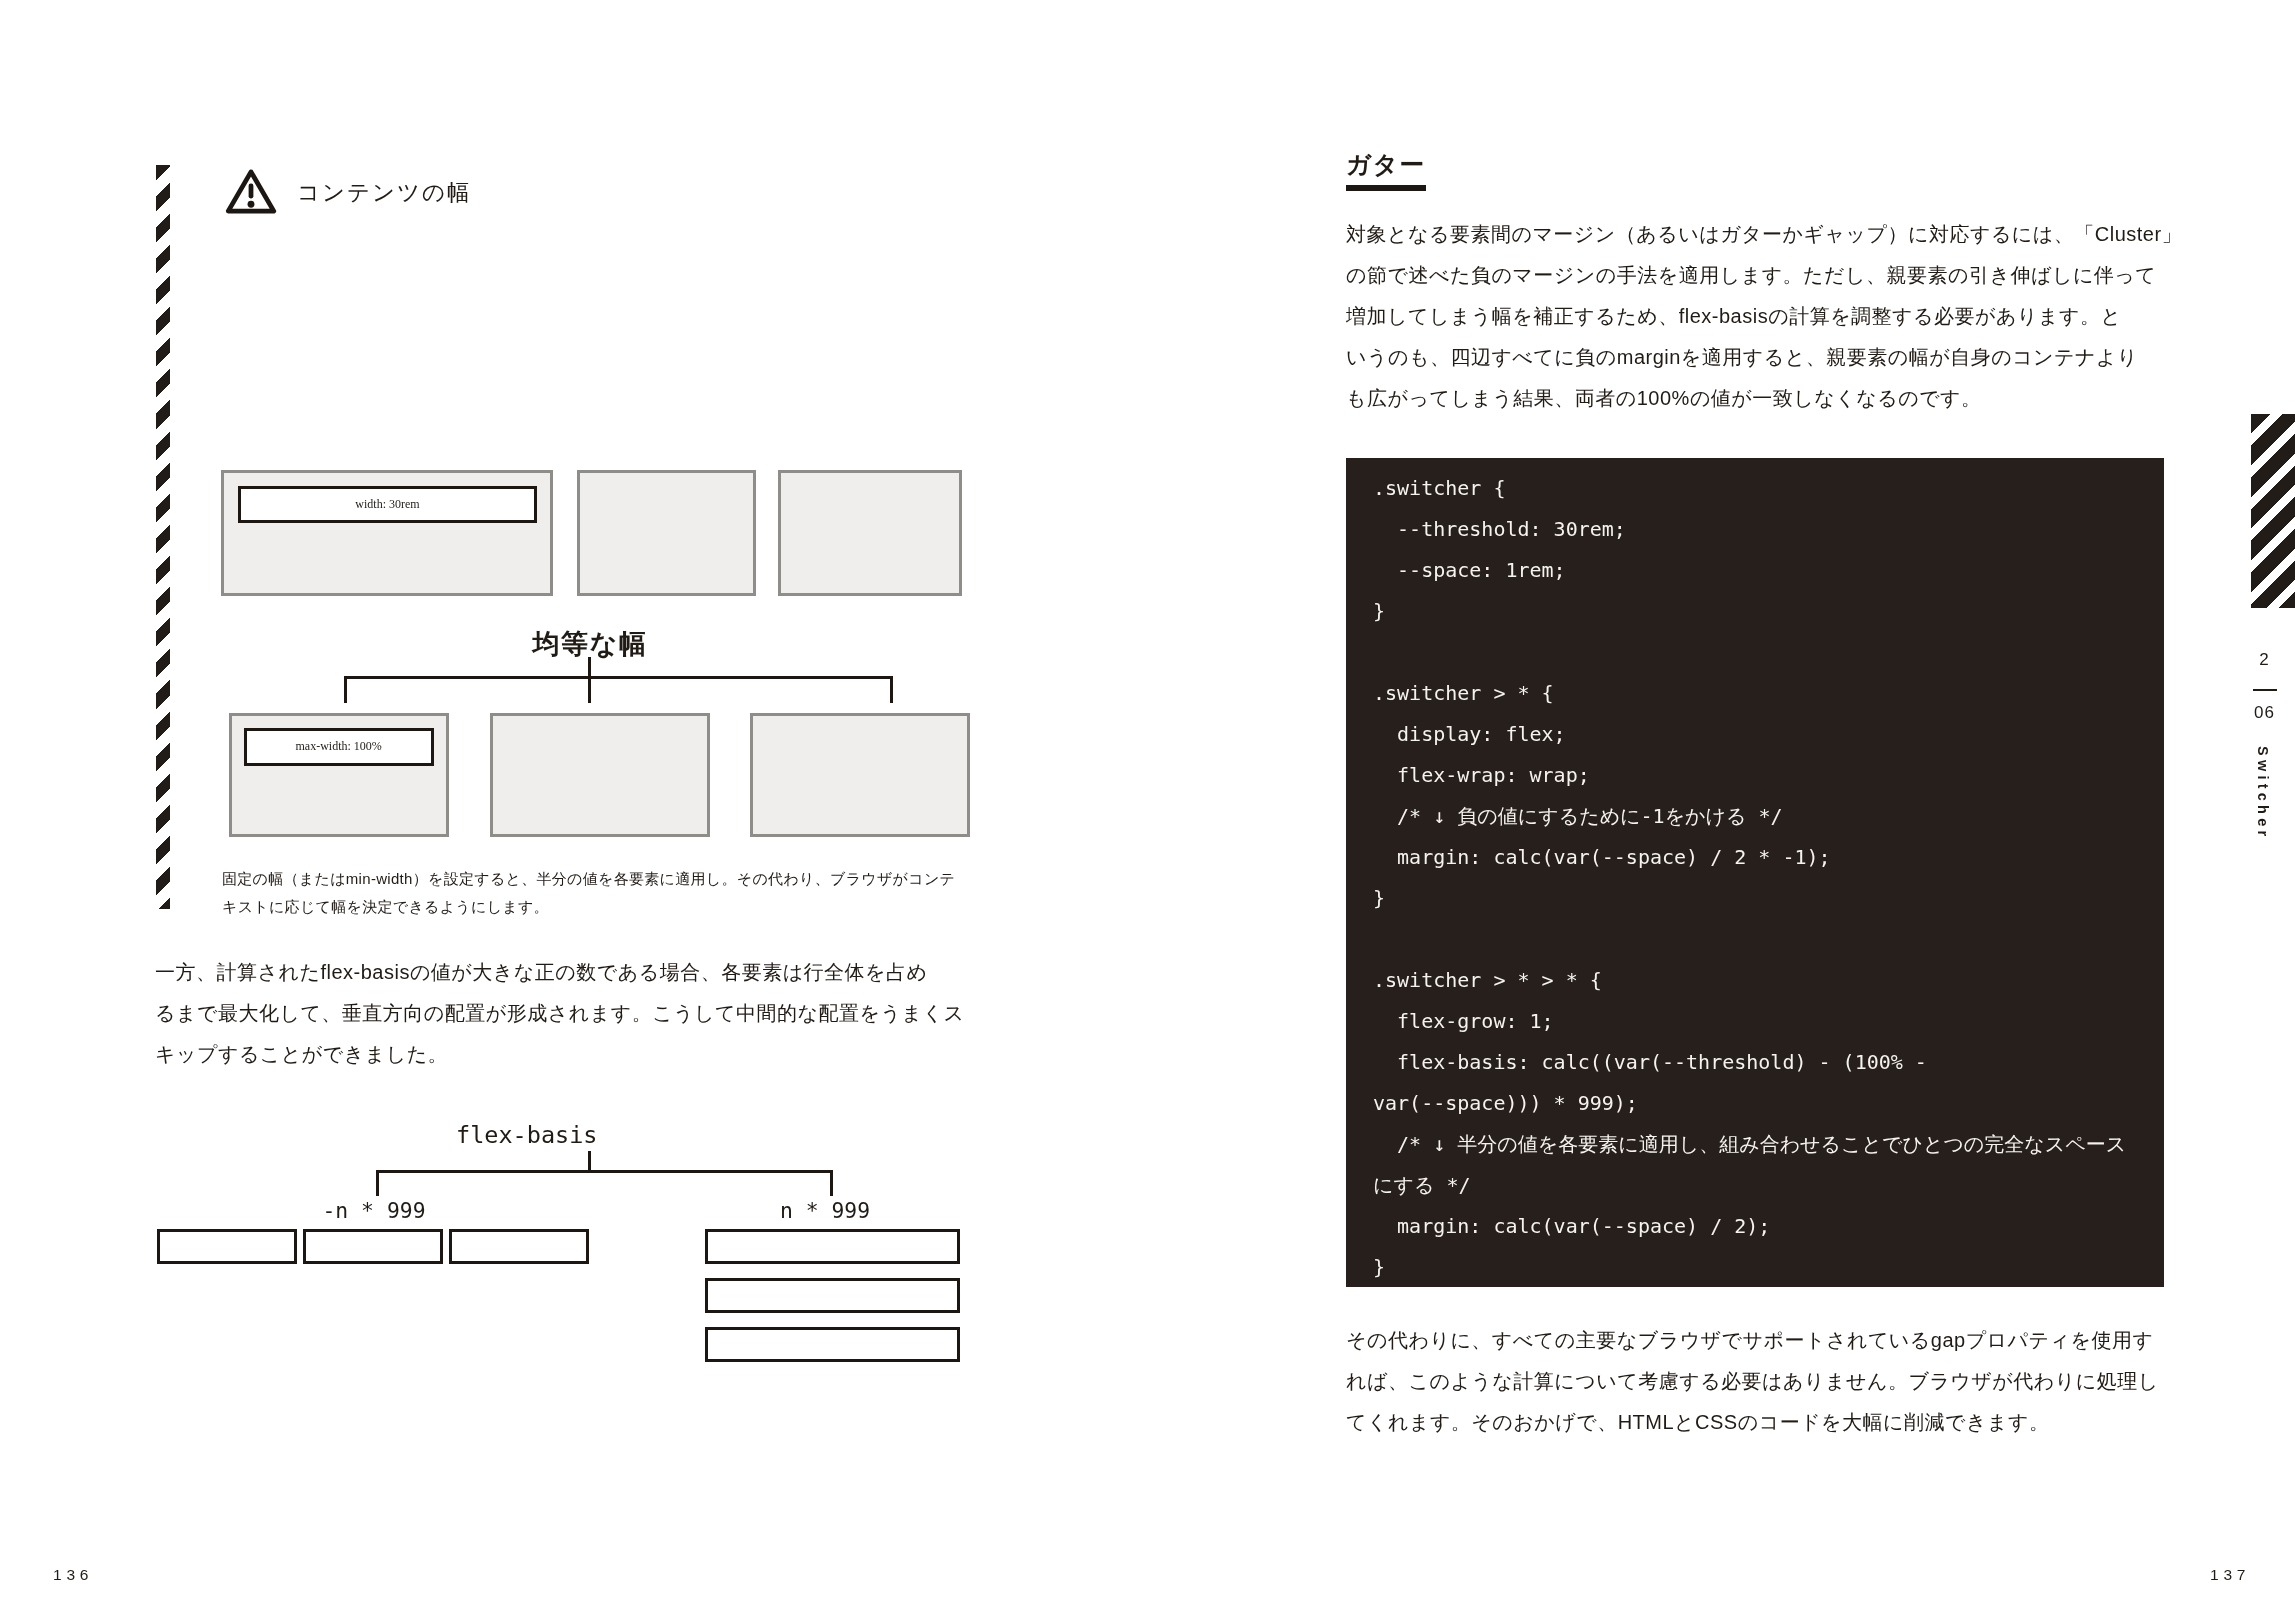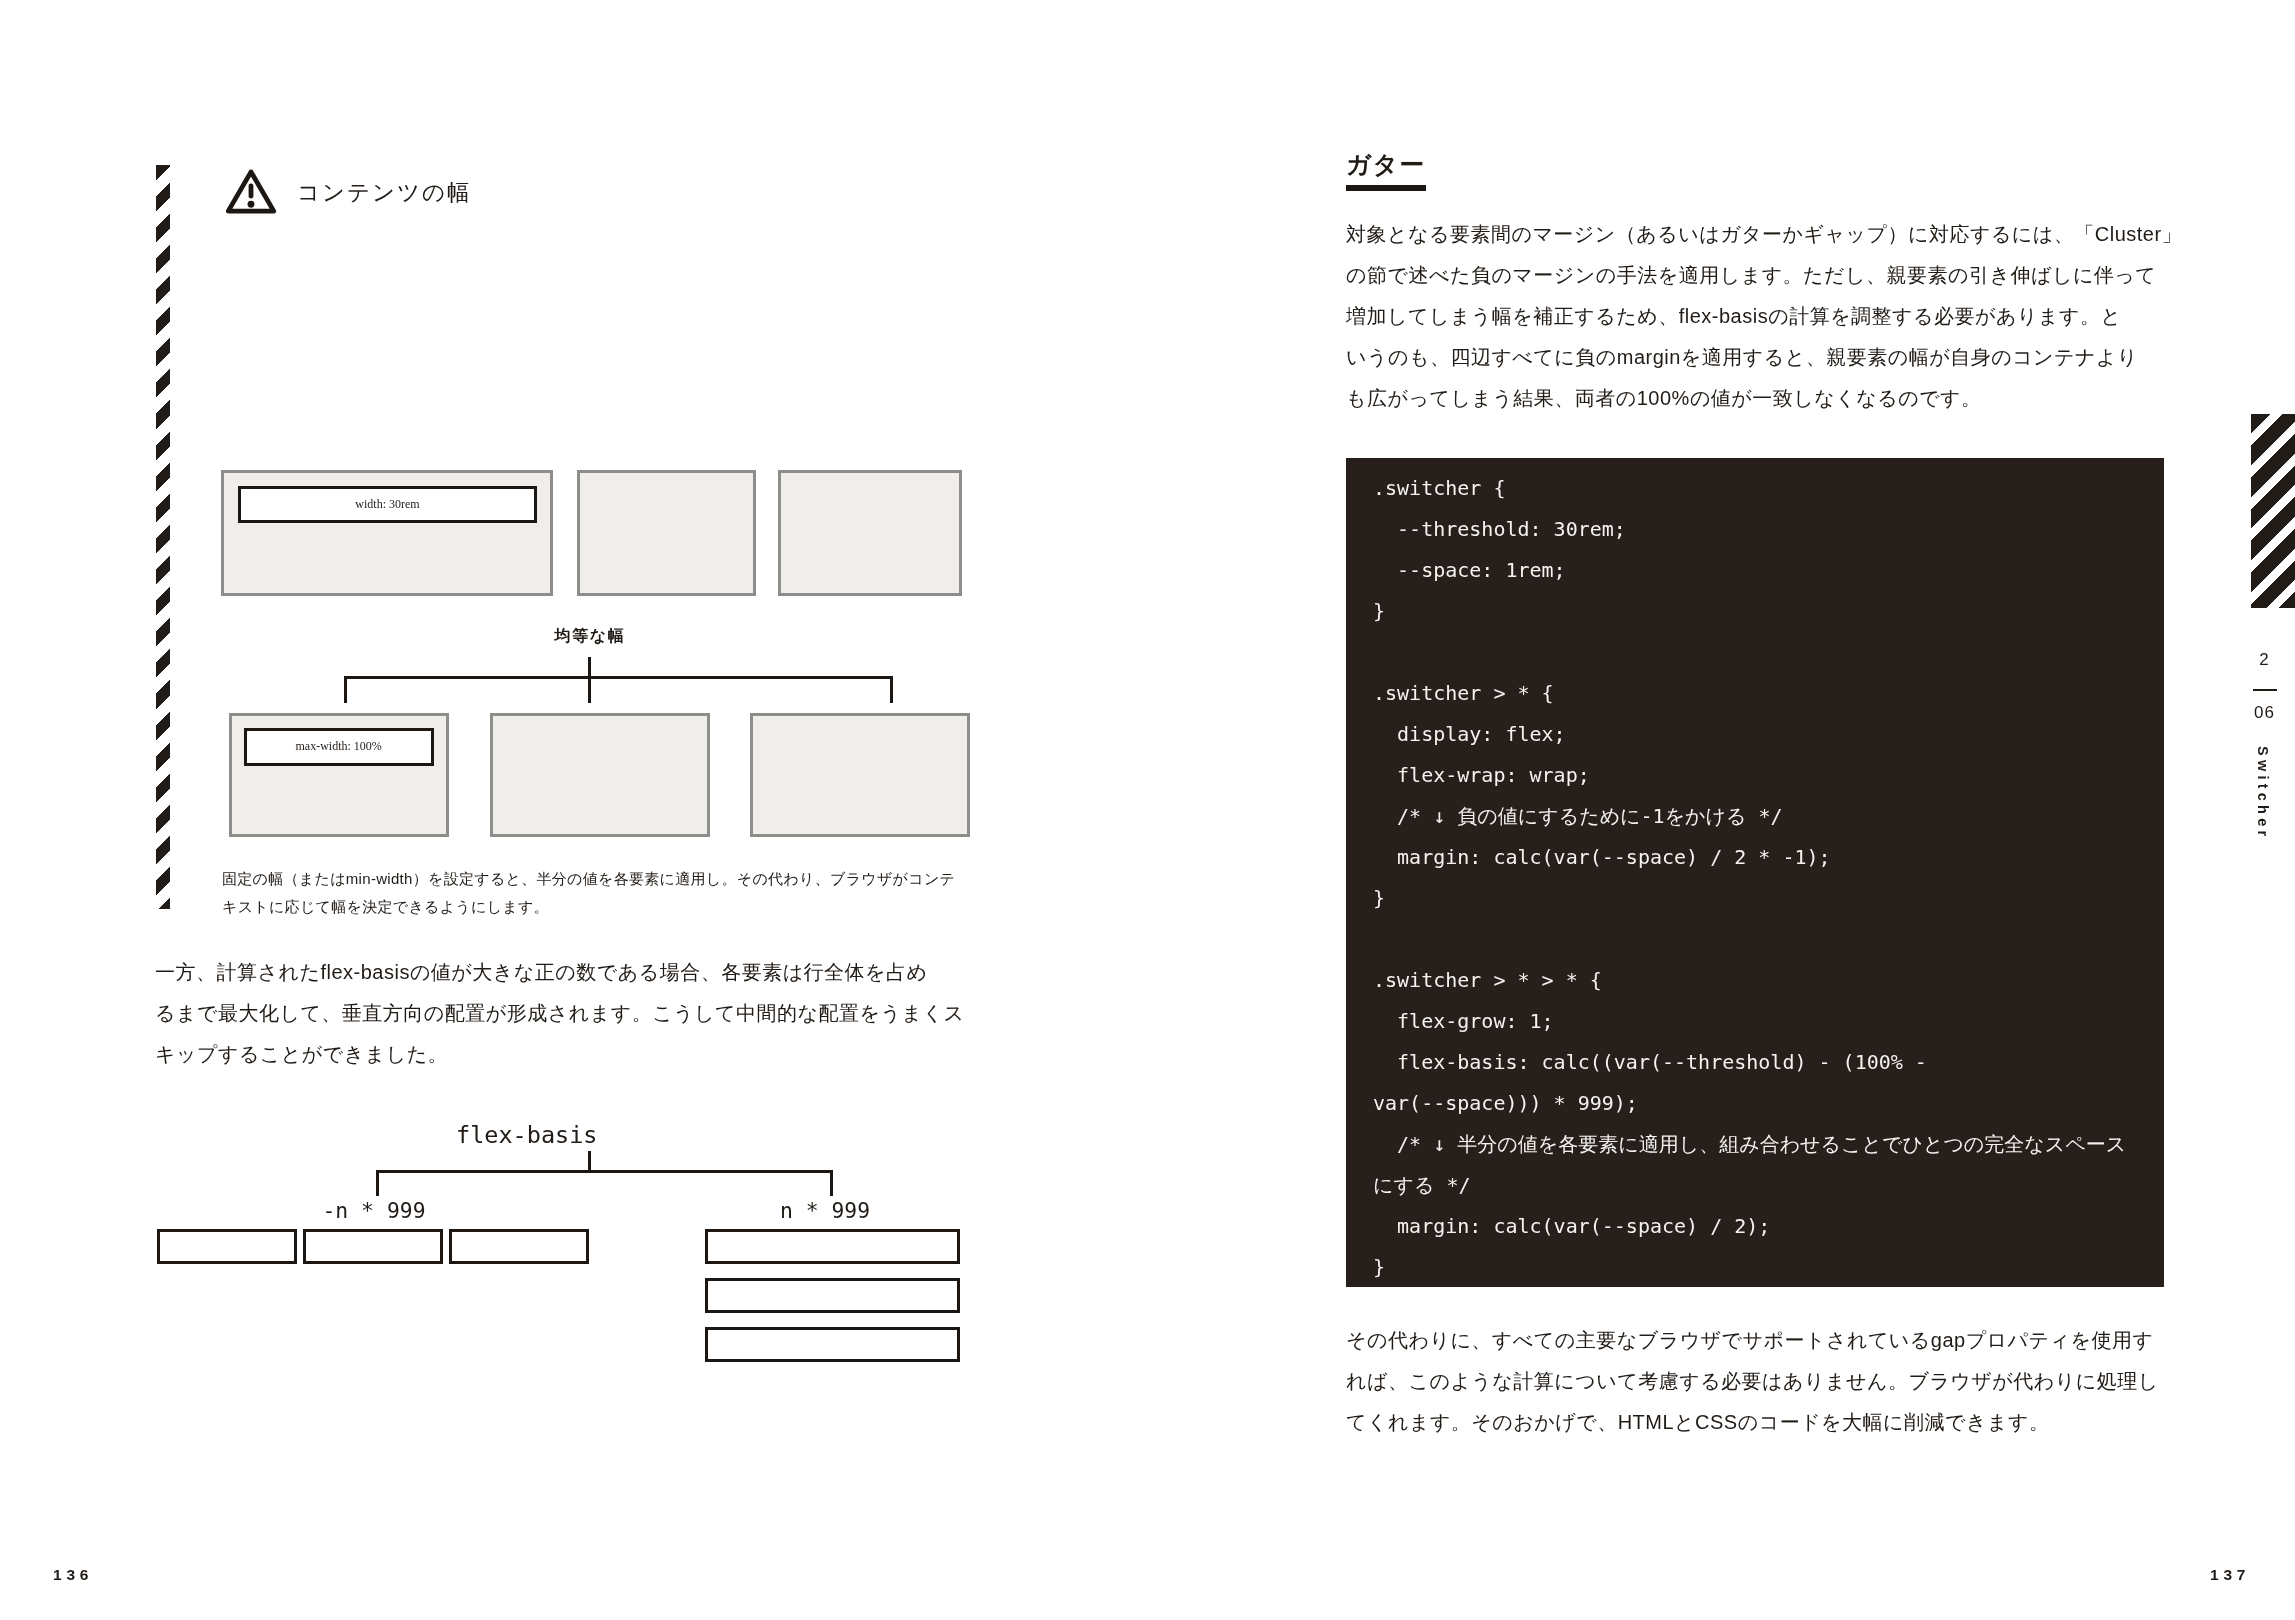--- a/index.html
+++ b/index.html
@@ -29,29 +29,29 @@
   .left-col{width:825px;}
   .gray-box{
     background:#efeeec;border:3.2px solid #8f8d8a;box-sizing:border-box;
   }
   .inner-white-box{
     background:#ffffff;border:3.7px solid #1c1713;box-sizing:border-box;
     display:flex;align-items:center;justify-content:center;
     font-family:Liberation Serif, serif;
     font-size:12px;
   }
-  .diagram-label{font-size:16px;font-weight:bold;text-align:center;letter-spacing:1.6px;}
+  .diagram-label{font-size:27px;font-weight:bold;text-align:center;letter-spacing:1.6px;}
   .bracket{background:#1c1713;}
   .caption-text{font-size:15px;line-height:28px;letter-spacing:0.3px;}
   .white-box{
     background:#ffffff;border:3.2px solid #1c1713;box-sizing:border-box;
   }
   .flexbasis-title{font-size:23.5px;text-align:left;font-family:"DejaVu Sans Mono","Liberation Mono",monospace;}
   .branch-label{font-size:21.4px;text-align:center;font-family:"DejaVu Sans Mono","Liberation Mono",monospace;}
-  .page-number{font-size:15.5px;font-weight:bold;letter-spacing:4.8px;}
+  .page-number{font-size:15.5px;font-weight:normal;letter-spacing:4.8px;}
   
   .section-heading{font-size:24.6px;font-weight:bold;letter-spacing:1.6px;}
   .heading-underline{background:#1c1713;height:6.4px;}
   .code-block{
     left:1346px;top:458px;width:818px;height:829px;
     background:#261f1b;color:#f6f3ef;
     box-sizing:border-box;padding:9.6px 27px;
     font-family:"DejaVu Sans Mono","Liberation Mono",monospace;
     font-size:20px;line-height:41px;
     white-space:pre;overflow:hidden;

